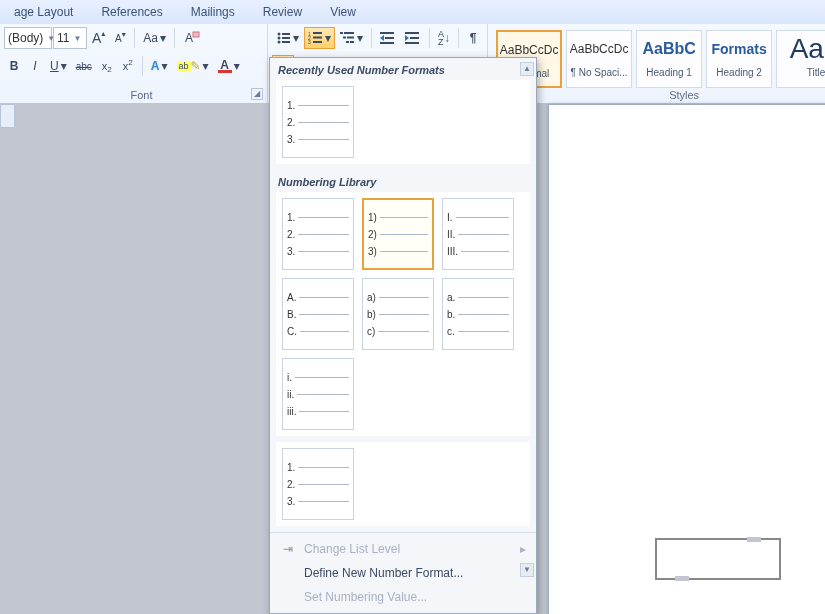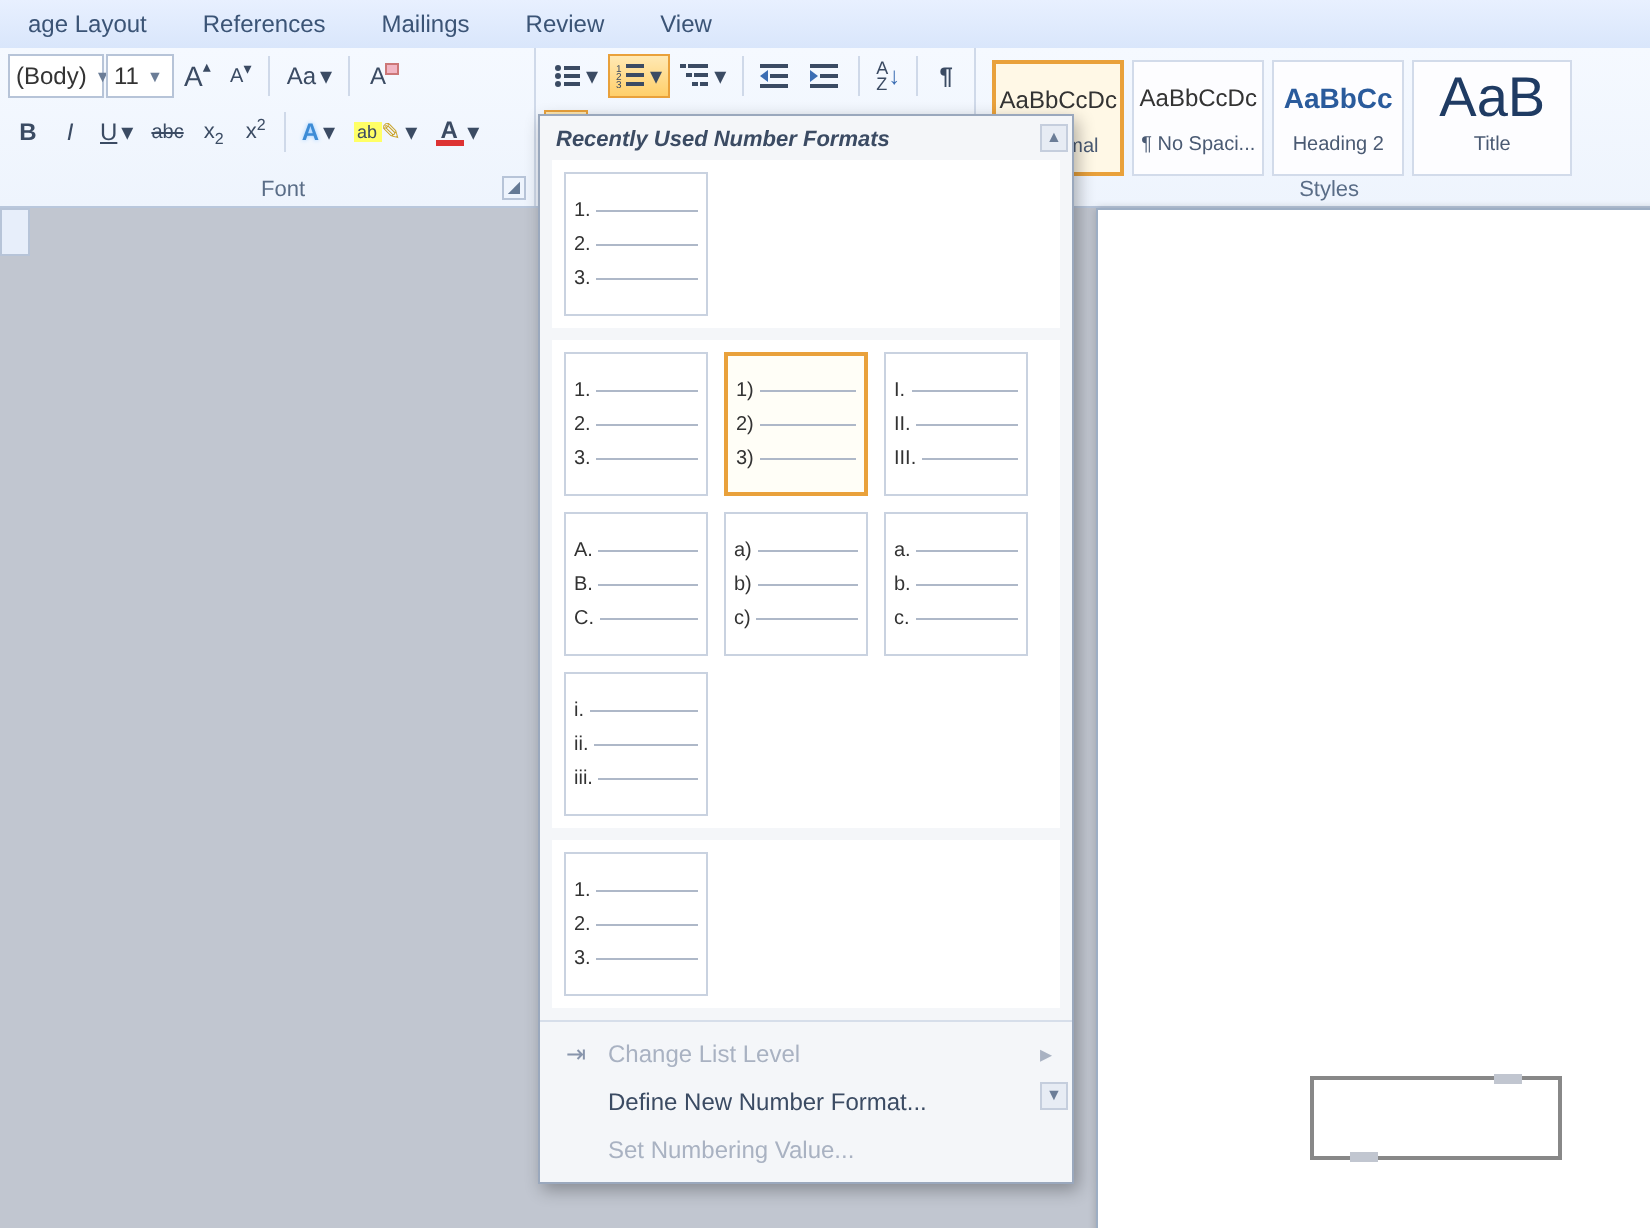--- a/index.html
+++ b/index.html
@@ -228,21 +228,25 @@
     <div class="stylesRow">
       <div class="stylebox sel">
         <div class="prev" style="font-size:12px;color:#333">AaBbCcDc</div>
         <div class="slabel">¶ Normal</div>
       </div>
       <div class="stylebox">
         <div class="prev" style="font-size:12px;color:#333">AaBbCcDc</div>
         <div class="slabel">¶ No Spaci...</div>
       </div>
       <div class="stylebox">
-        <div class="prev" style="font-size:14px;color:#2a5b9c;font-weight:bold">AaBbCc</div>
+        <div class="prev" style="font-size:16px;color:#2a5b9c;font-weight:bold">AaBbC</div>
+        <div class="slabel">Heading 1</div>
+      </div>
+      <div class="stylebox">
+        <div class="prev" style="font-size:14px;color:#2a5b9c;font-weight:bold">Formats</div>
         <div class="slabel">Heading 2</div>
       </div>
       <div class="stylebox titlebox" style="width:80px">
         <div class="prev" style="color:#1f3b63">AaB</div>
         <div class="slabel">Title</div>
       </div>
     </div>
     <div class="grouplabel">Styles</div>
   </div>
 </div>
@@ -270,20 +274,21 @@
           <span>2.</span>
           <span class="rule"></span>
         </div>
       <div class="ln">
           <span>3.</span>
           <span class="rule"></span>
         </div>
     </div>
   </div>
 
+  <div class="sec-title">Numbering Library</div>
   <div class="sec-body">
     <div class="numtile">
       <div class="ln">
           <span>1.</span>
           <span class="rule"></span>
         </div>
       <div class="ln">
           <span>2.</span>
           <span class="rule"></span>
         </div>

